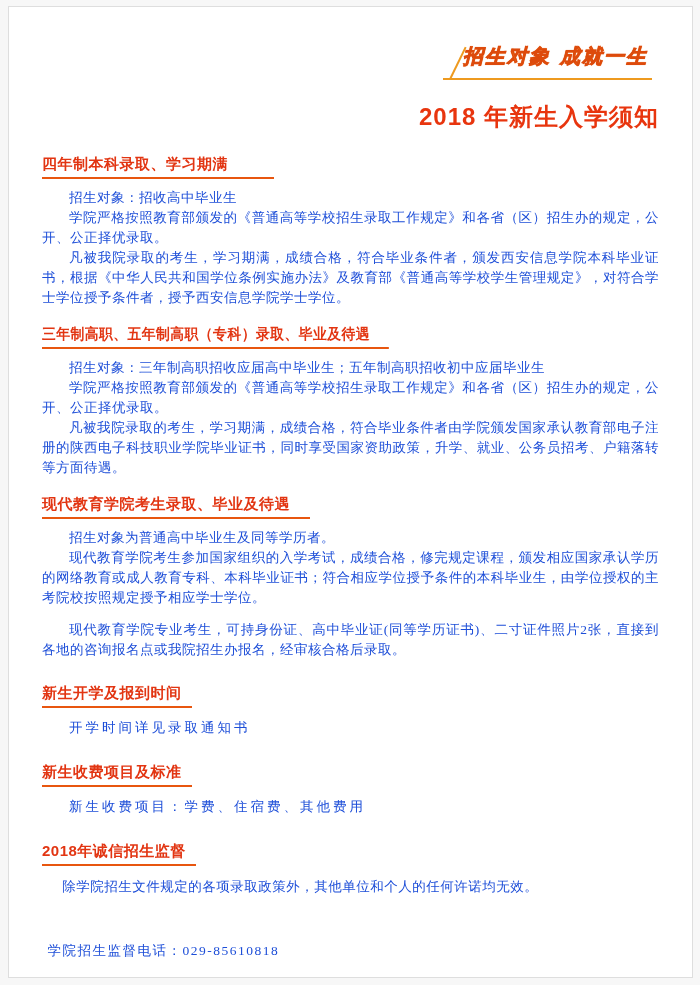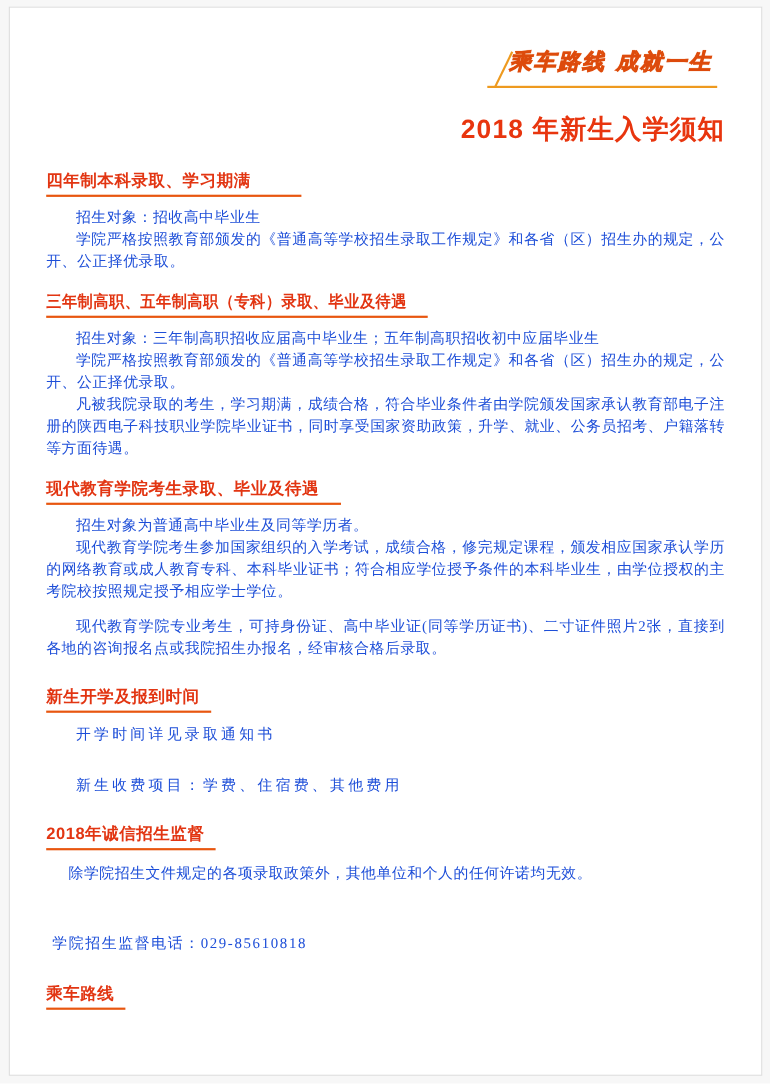--- a/index.html
+++ b/index.html
@@ -72,29 +72,30 @@
   .gap{margin-top:24px;}
   .mt-s{margin-top:12px;}
 </style>
 </head>
 <body>
 
 <div class="page">
 
   <div class="slogan-box">
     <span class="slash"></span>
-    <span class="slogan-text">乘车路线 成就一生</span>
+    <span class="slogan-text">招生对象 成就一生</span>
   </div>
 
   <h1 class="title">2018 年新生入学须知</h1>
 
   <section style="margin-top:22px;">
     <h2 class="sec-h ext">四年制本科录取、学习期满</h2>
     <p class="para">招生对象：招收高中毕业生</p>
     <p class="para">学院严格按照教育部颁发的《普通高等学校招生录取工作规定》和各省（区）招生办的规定，公开、公正择优录取。</p>
+    <p class="para">凡被我院录取的考生，学习期满，成绩合格，符合毕业条件者，颁发西安信息学院本科毕业证书，根据《中华人民共和国学位条例实施办法》及教育部《普通高等学校学生管理规定》，对符合学士学位授予条件者，授予西安信息学院学士学位。</p>
   </section>
 
   <section>
     <h2 class="sec-h ext2 narrow">三年制高职、五年制高职（专科）录取、毕业及待遇</h2>
     <p class="para">招生对象：三年制高职招收应届高中毕业生；五年制高职招收初中应届毕业生</p>
     <p class="para">学院严格按照教育部颁发的《普通高等学校招生录取工作规定》和各省（区）招生办的规定，公开、公正择优录取。</p>
     <p class="para">凡被我院录取的考生，学习期满，成绩合格，符合毕业条件者由学院颁发国家承认教育部电子注册的陕西电子科技职业学院毕业证书，同时享受国家资助政策，升学、就业、公务员招考、户籍落转等方面待遇。</p>
   </section>
 
   <section>
@@ -103,20 +104,21 @@
     <p class="para">现代教育学院考生参加国家组织的入学考试，成绩合格，修完规定课程，颁发相应国家承认学历的网络教育或成人教育专科、本科毕业证书；符合相应学位授予条件的本科毕业生，由学位授权的主考院校按照规定授予相应学士学位。</p>
     <p class="para mt-s">现代教育学院专业考生，可持身份证、高中毕业证(同等学历证书)、二寸证件照片2张，直接到各地的咨询报名点或我院招生办报名，经审核合格后录取。</p>
   </section>
 
   <section class="gap">
     <h2 class="sec-h">新生开学及报到时间</h2>
     <p class="para spread">开学时间详见录取通知书</p>
   </section>
 
   <section class="gap">
+    <h2 class="sec-h">新生收费项目及标准</h2>
     <p class="para spread">新生收费项目：学费、住宿费、其他费用</p>
   </section>
 
   <section class="gap">
     <h2 class="sec-h">2018年诚信招生监督</h2>
     <p class="para ind-15" style="line-height:24px;">除学院招生文件规定的各项录取政策外，其他单位和个人的任何许诺均无效。</p>
     <p class="para ind-05" style="line-height:24px;letter-spacing:1.5px;margin-top:40px;">学院招生监督电话：029-85610818</p>
   </section>
 
   <section class="gap loose">

